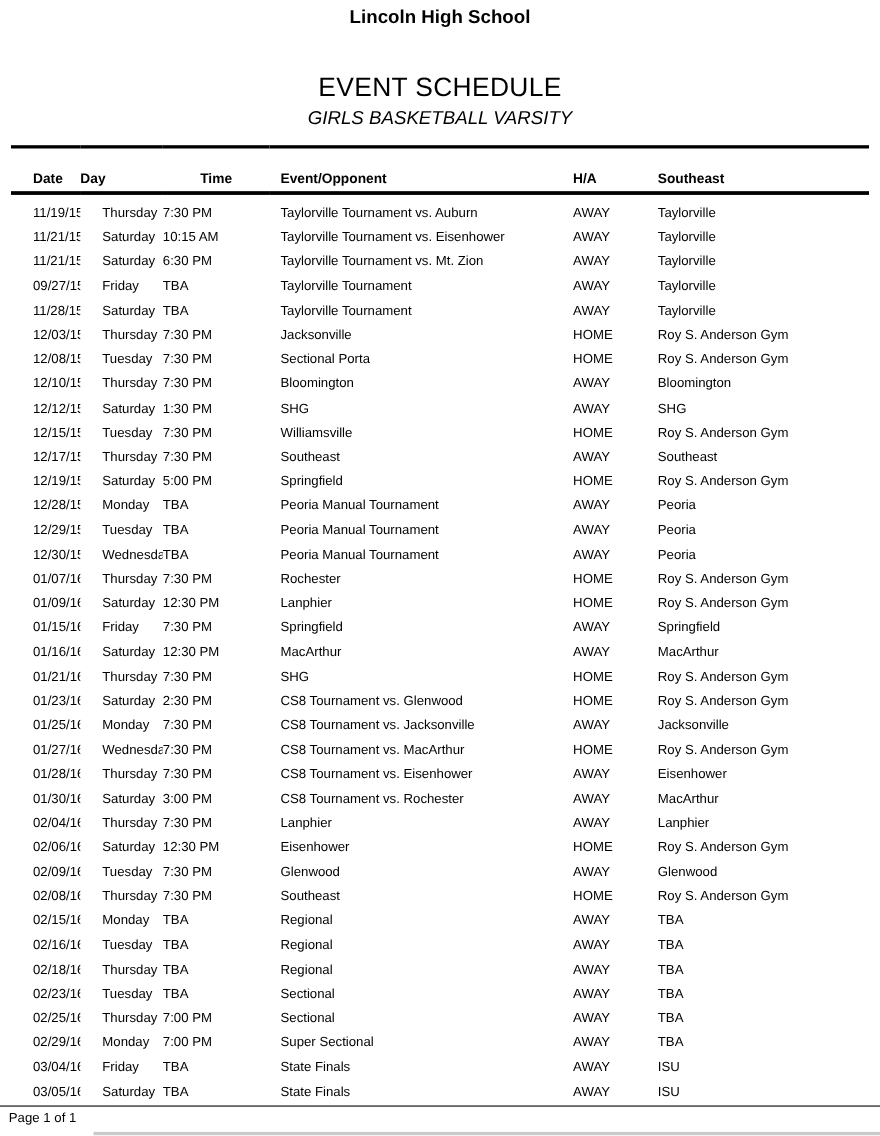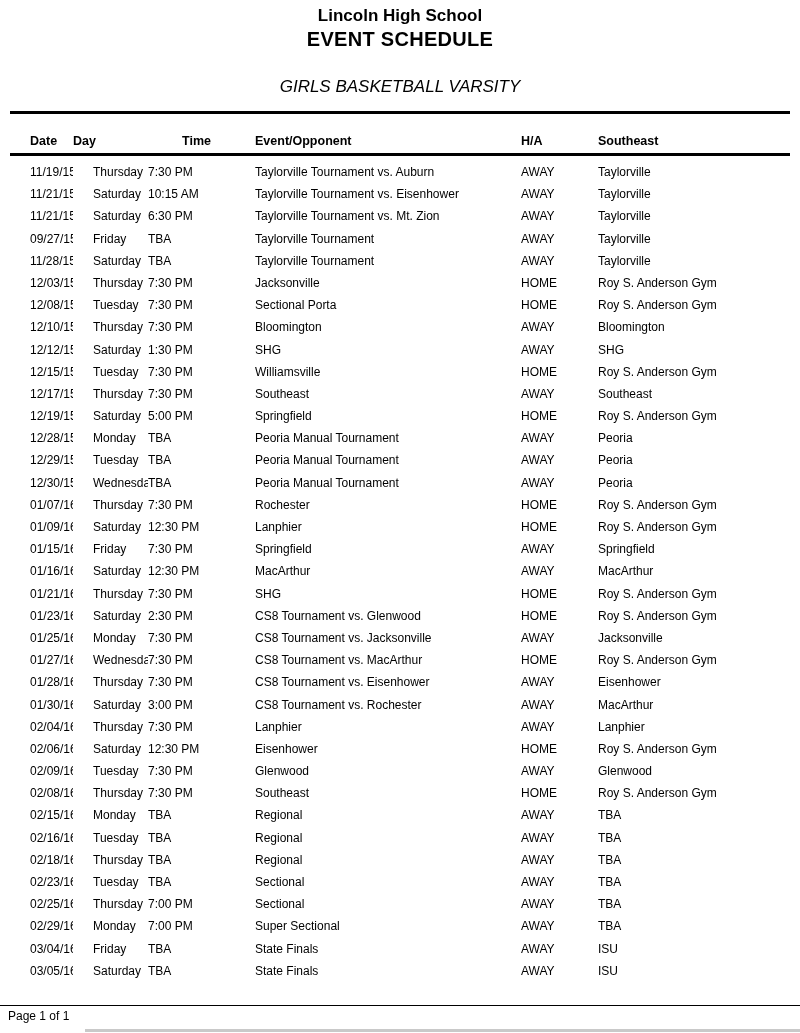--- a/index.html
+++ b/index.html
@@ -13,29 +13,30 @@
     position: relative;
     overflow: hidden;
   }
   .titles { text-align: center; padding-top: 5px; }
   .school-name {
     font-size: 17px;
     font-weight: bold;
     line-height: 22px;
   }
   .event-title {
-    font-size: 20px;
-    font-weight: bold;
+    font-size: 24px;
+    font-weight: normal;
     line-height: 24px;
     letter-spacing: 0.3px;
+    margin-top: 41px;
   }
   .subtitle {
     font-size: 17px;
     font-style: italic;
-    margin-top: 25px;
+    margin-top: 5px;
     line-height: 22px;
   }
   table.schedule {
     width: 780px;
     margin: 13px 10px 0 10px;
     border-collapse: collapse;
     table-layout: fixed;
   }
   table.schedule thead tr {
     border-top: 3px solid #000;

